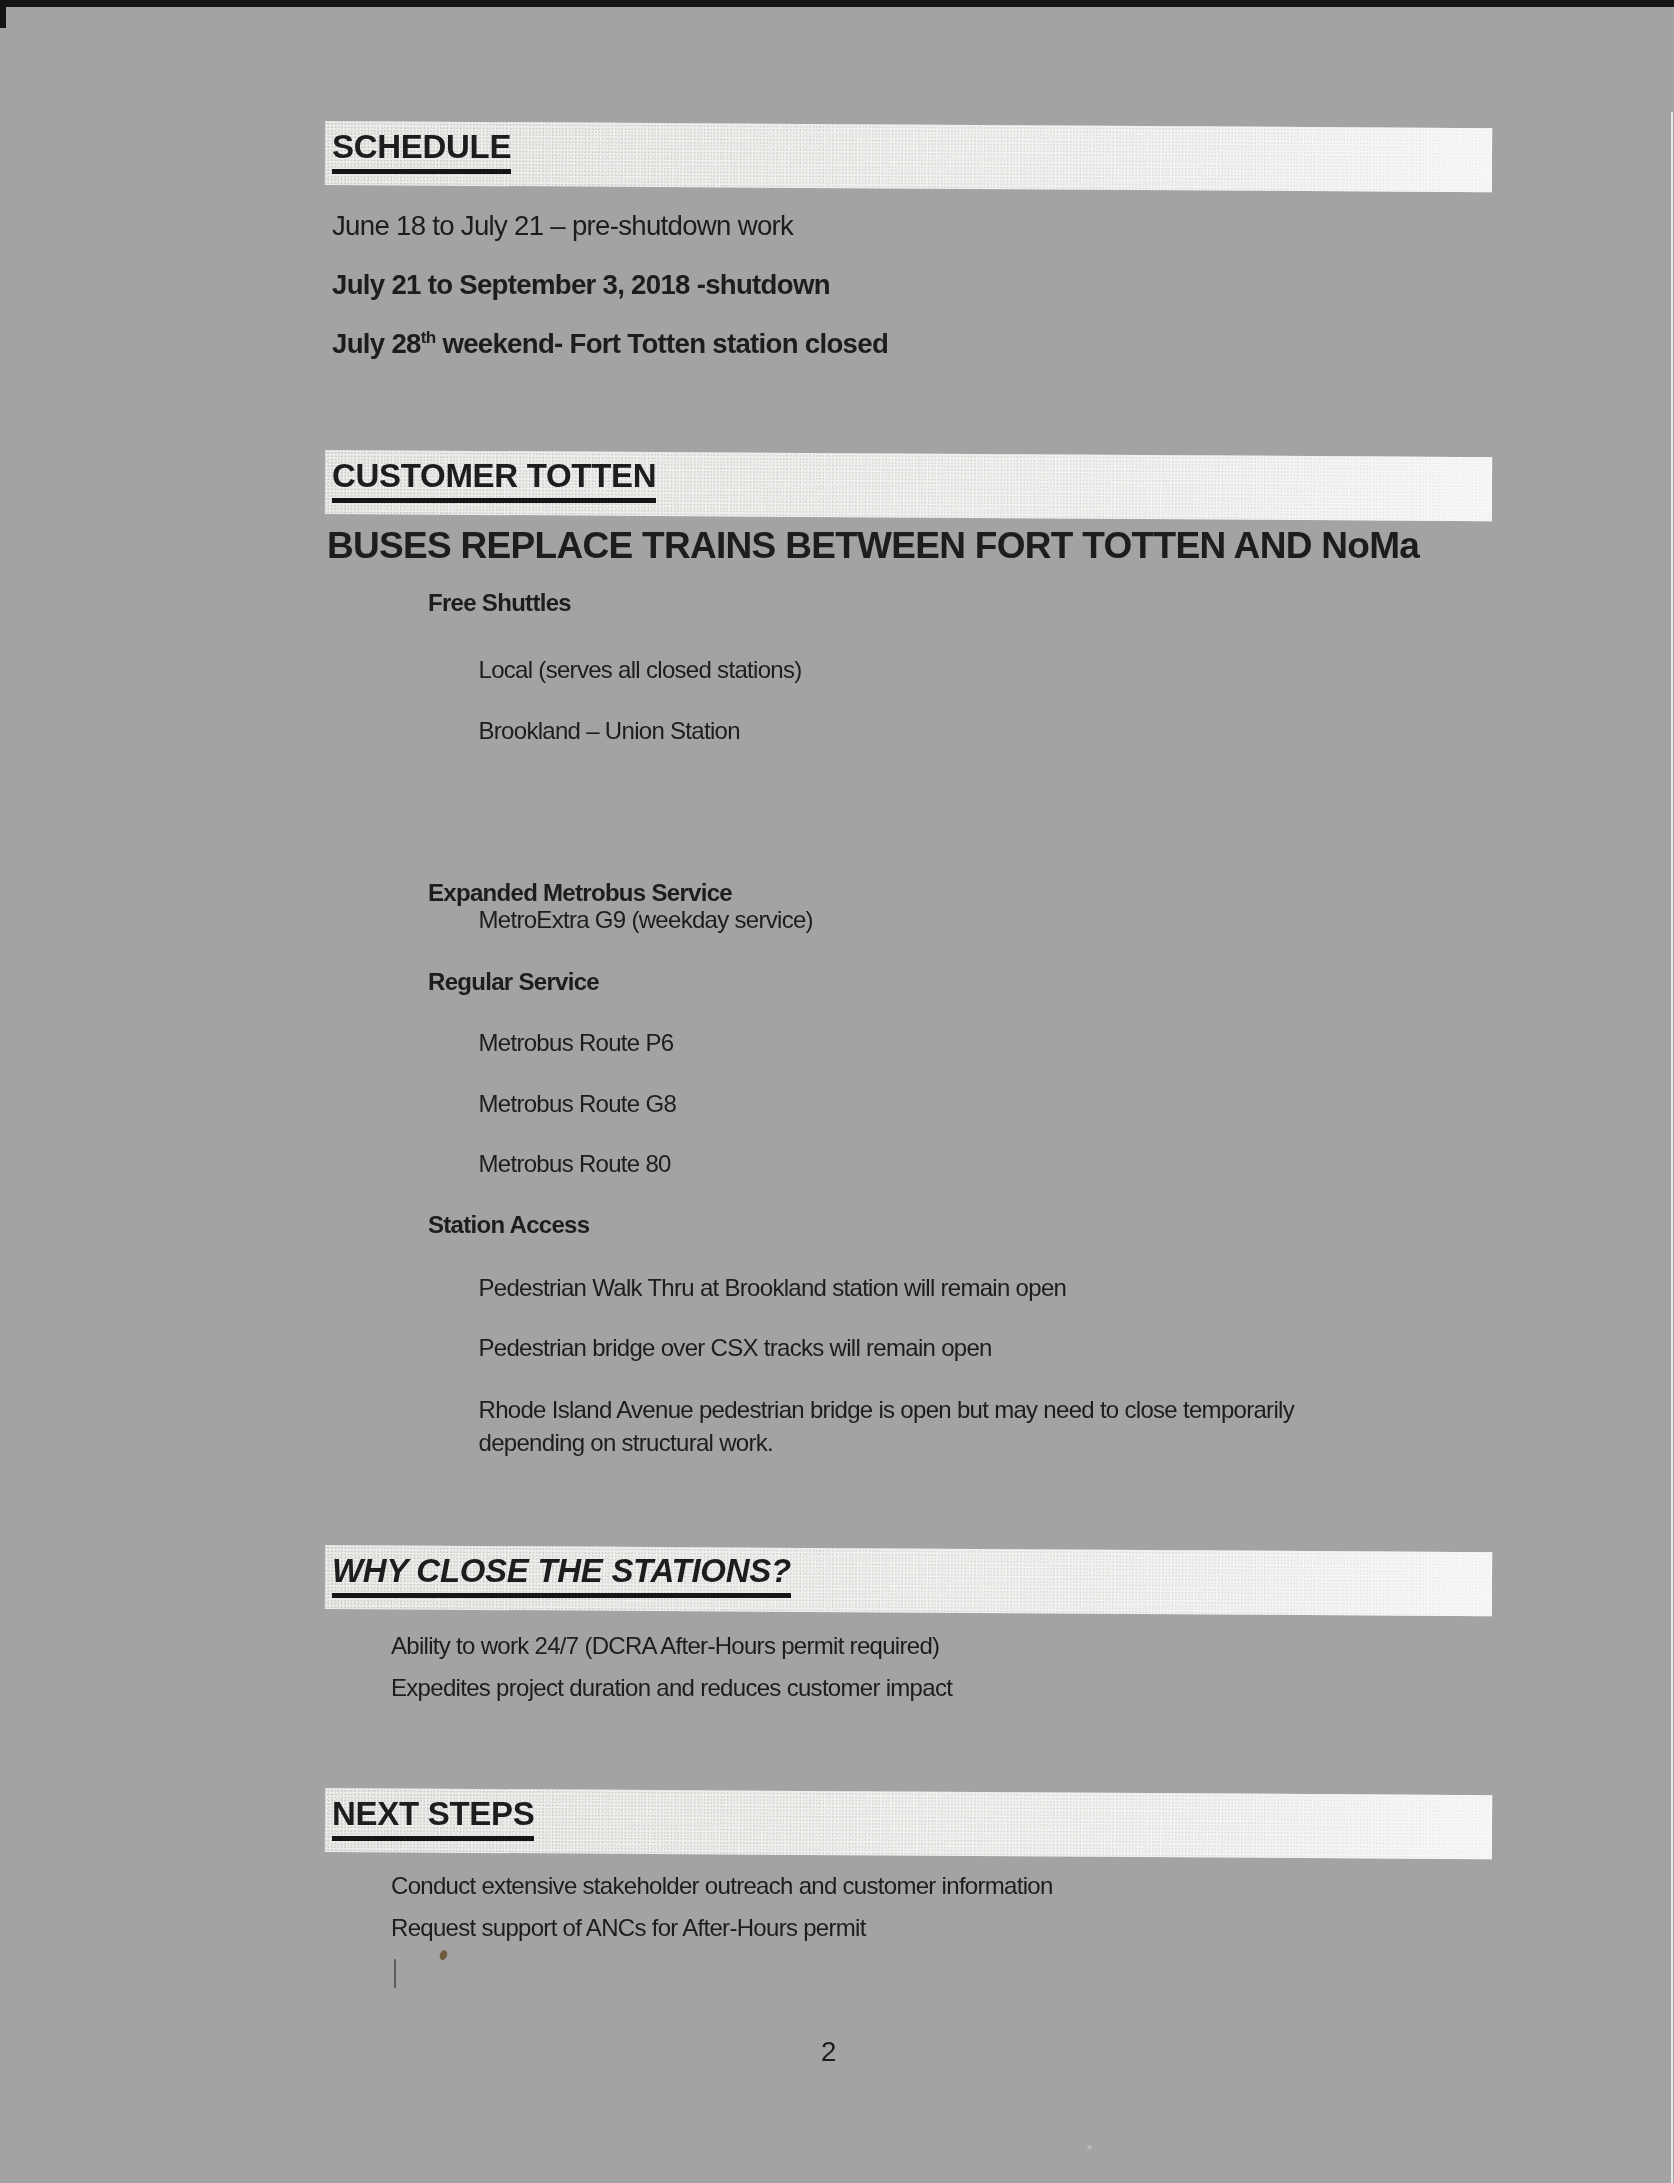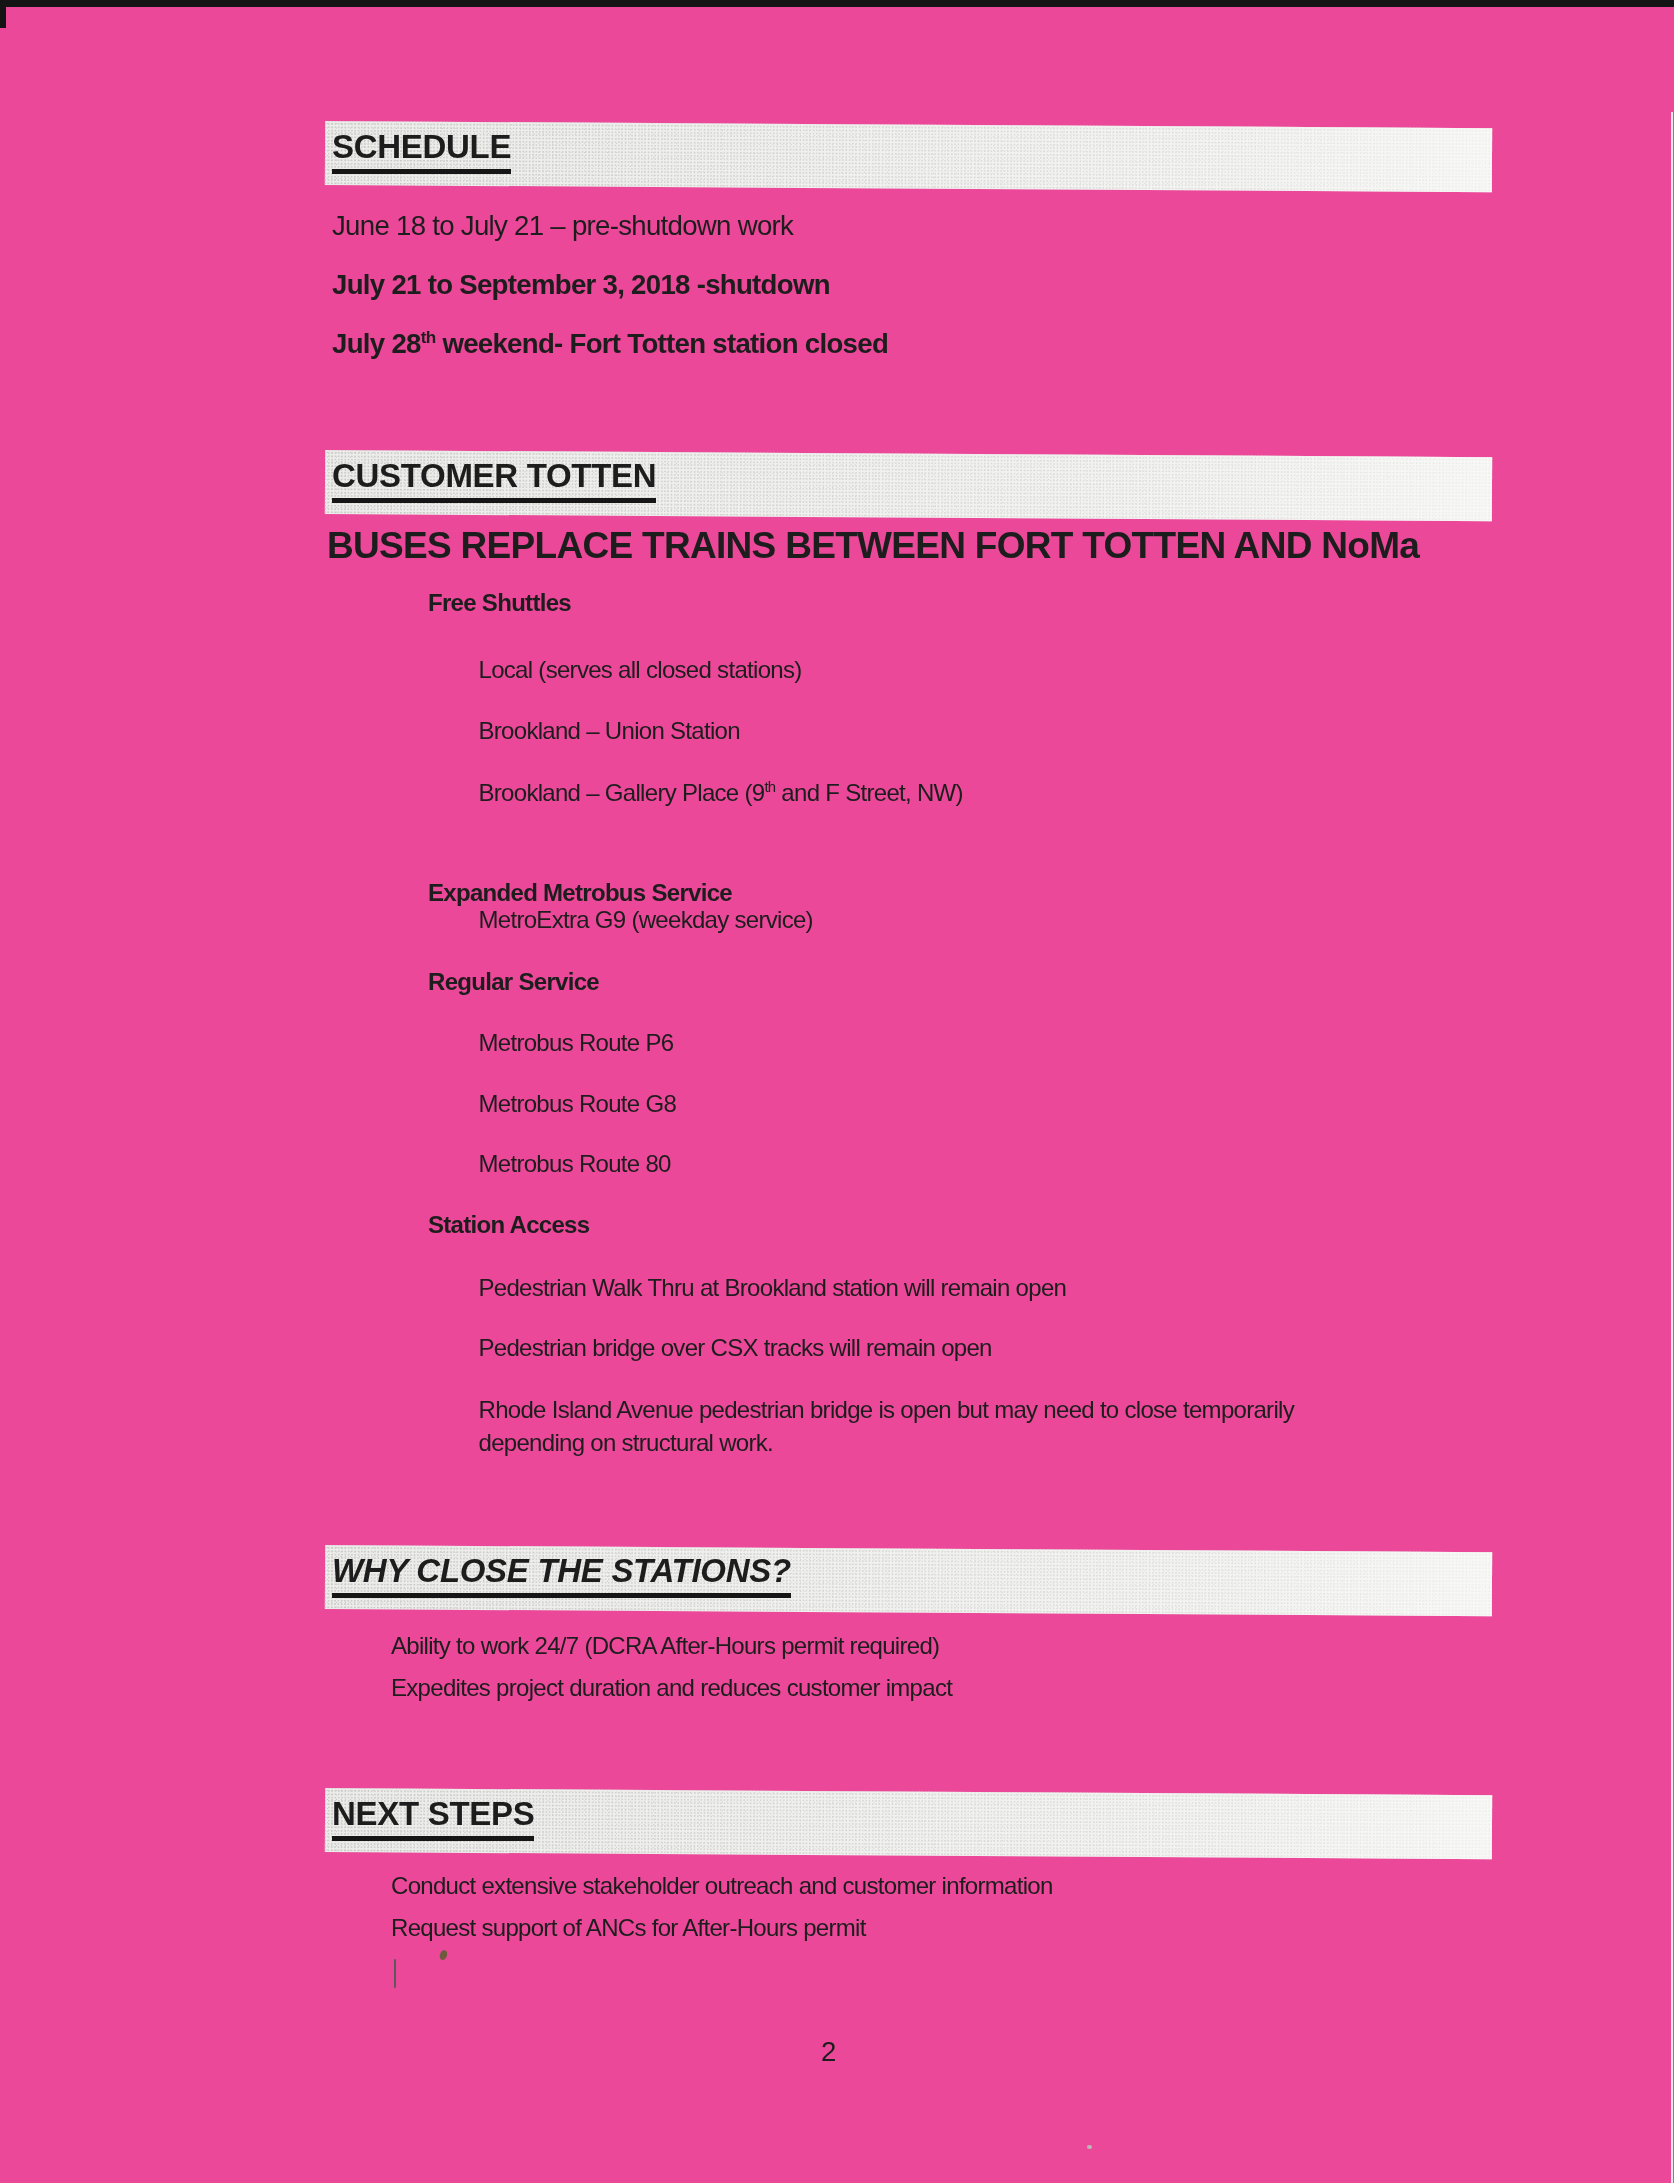--- a/index.html
+++ b/index.html
@@ -6,21 +6,21 @@
   body{
     width:1674px;height:2183px;
     background:#f4f4f2;
     font-family:"Liberation Sans", sans-serif;
     color:#1d1d1d;
     overflow:hidden;
   }
   .page{
     position:relative;
     width:1674px;height:2183px;
-    background:#ec4899;
+    background:#a3a3a3;
     overflow:hidden;
   }
   
   .scan-top-bar{
     position:absolute;left:0;top:0;width:1674px;height:7.2px;
     background:#141414;
   }
   .scan-corner{
     position:absolute;left:0;top:0;width:5.9px;height:27.6px;
     background:#141414;
@@ -134,24 +134,20 @@
     <span class="txt">Free Shuttles</span>
   </div>
   <div class="li lvl2" style="top:655px;">
     <span class="mk mk-c2"><span class="shape"></span></span>
     <span class="txt">Local (serves all closed stations)</span>
   </div>
   <div class="li lvl2" style="top:716px;">
     <span class="mk mk-c2"><span class="shape"></span></span>
     <span class="txt"><span>Brookland – Union Station</span></span>
   </div>
-  <div class="li lvl2" style="top:778px;">
-    <span class="mk mk-c2"><span class="shape"></span></span>
-    <span class="txt"><span>Brookland – Gallery Place (9</span><sup>th</sup><span> and F Street, NW)</span></span>
-  </div>
 
   <div class="li lvl1 bold" style="top:840px;margin-top:38px;">
     <span class="mk mk-sq"><span class="shape"></span></span>
     <span class="txt">Expanded Metrobus Service</span>
   </div>
   <div class="li lvl2" style="top:905px;">
     <span class="mk mk-c2"><span class="shape"></span></span>
     <span class="txt">MetroExtra G9 (weekday service)</span>
   </div>
 

